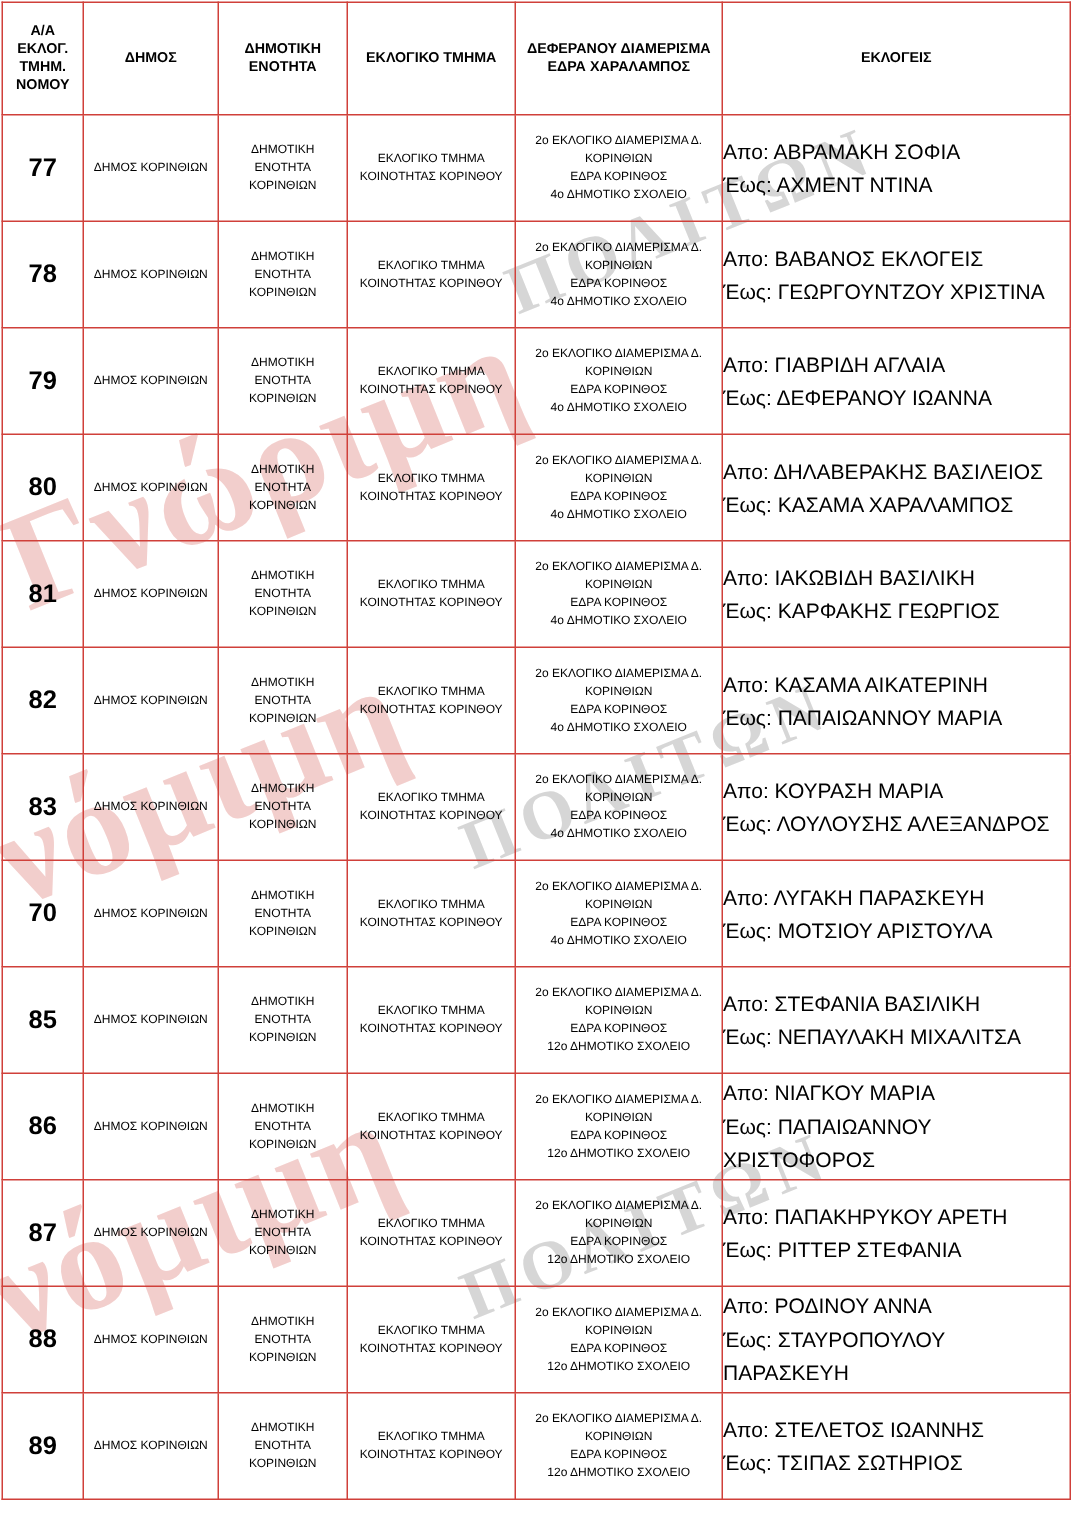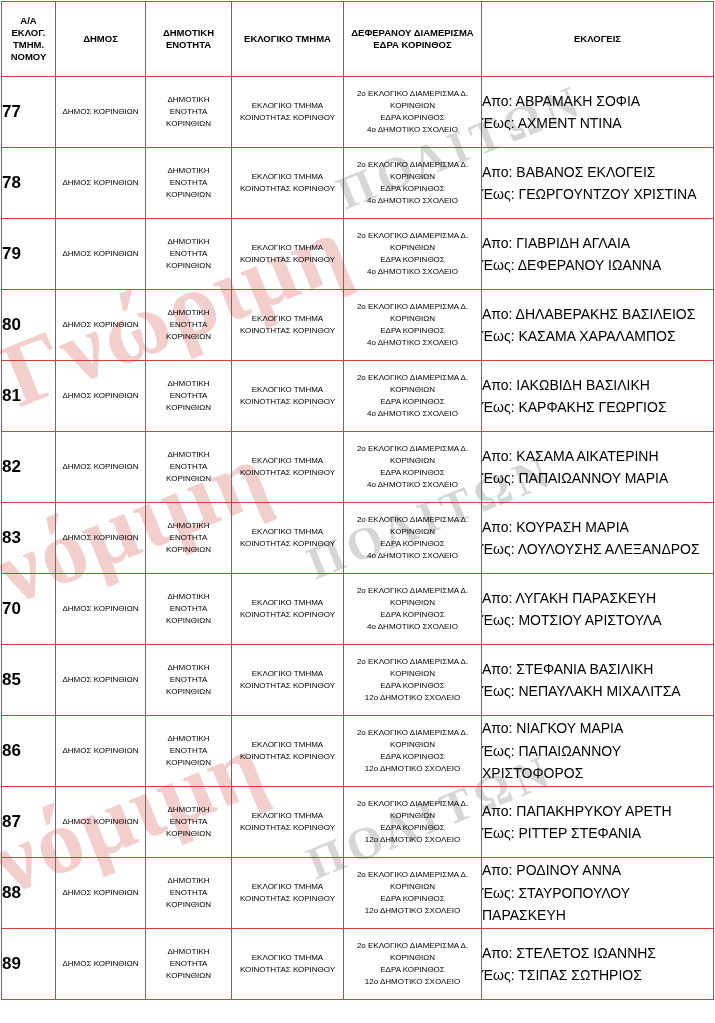--- a/index.html
+++ b/index.html
@@ -74,21 +74,21 @@
   }
   
   col.c-aa   { width: 54px; }
   col.c-dim  { width: 90px; }
   col.c-den  { width: 86px; }
   col.c-ekl  { width: 112px; }
   col.c-diam { width: 138px; }
   col.c-eklg { width: 232px; }
 
   td.aa {
-    text-align: left;
+    text-align: center;
     font-size: 17px;
     font-weight: bold;
     color: #000;
   }
   td.cell {
     text-align: center;
     font-size: 8px;
     line-height: 1.5;
     color: #000;
     padding: 4px 3px;
@@ -140,21 +140,21 @@
         <span class="l">ΔΗΜΟΤΙΚΗ</span>
         <span class="l">ΕΝΟΤΗΤΑ</span>
       </th>
       <th>
         <span class="l">ΕΚΛΟΓΙΚΟ</span>
         <span class="l">ΤΜΗΜΑ</span>
       </th>
       <th>
         <span class="l">ΔΕΦΕΡΑΝΟΥ ΔΙΑΜΕΡΙΣΜΑ</span>
         <span class="l">ΕΔΡΑ</span>
-        <span class="l">ΚΟΡΙΝΘΟΣ</span>
+        <span class="l">ΧΑΡΑΛΑΜΠΟΣ</span>
       </th>
       <th>
         <span class="l">ΕΚΛΟΓΕΙΣ</span>
       </th>
     </tr>
   </thead>
   <tbody>
 
   <tr class="row">
         <td class="aa">77</td>

